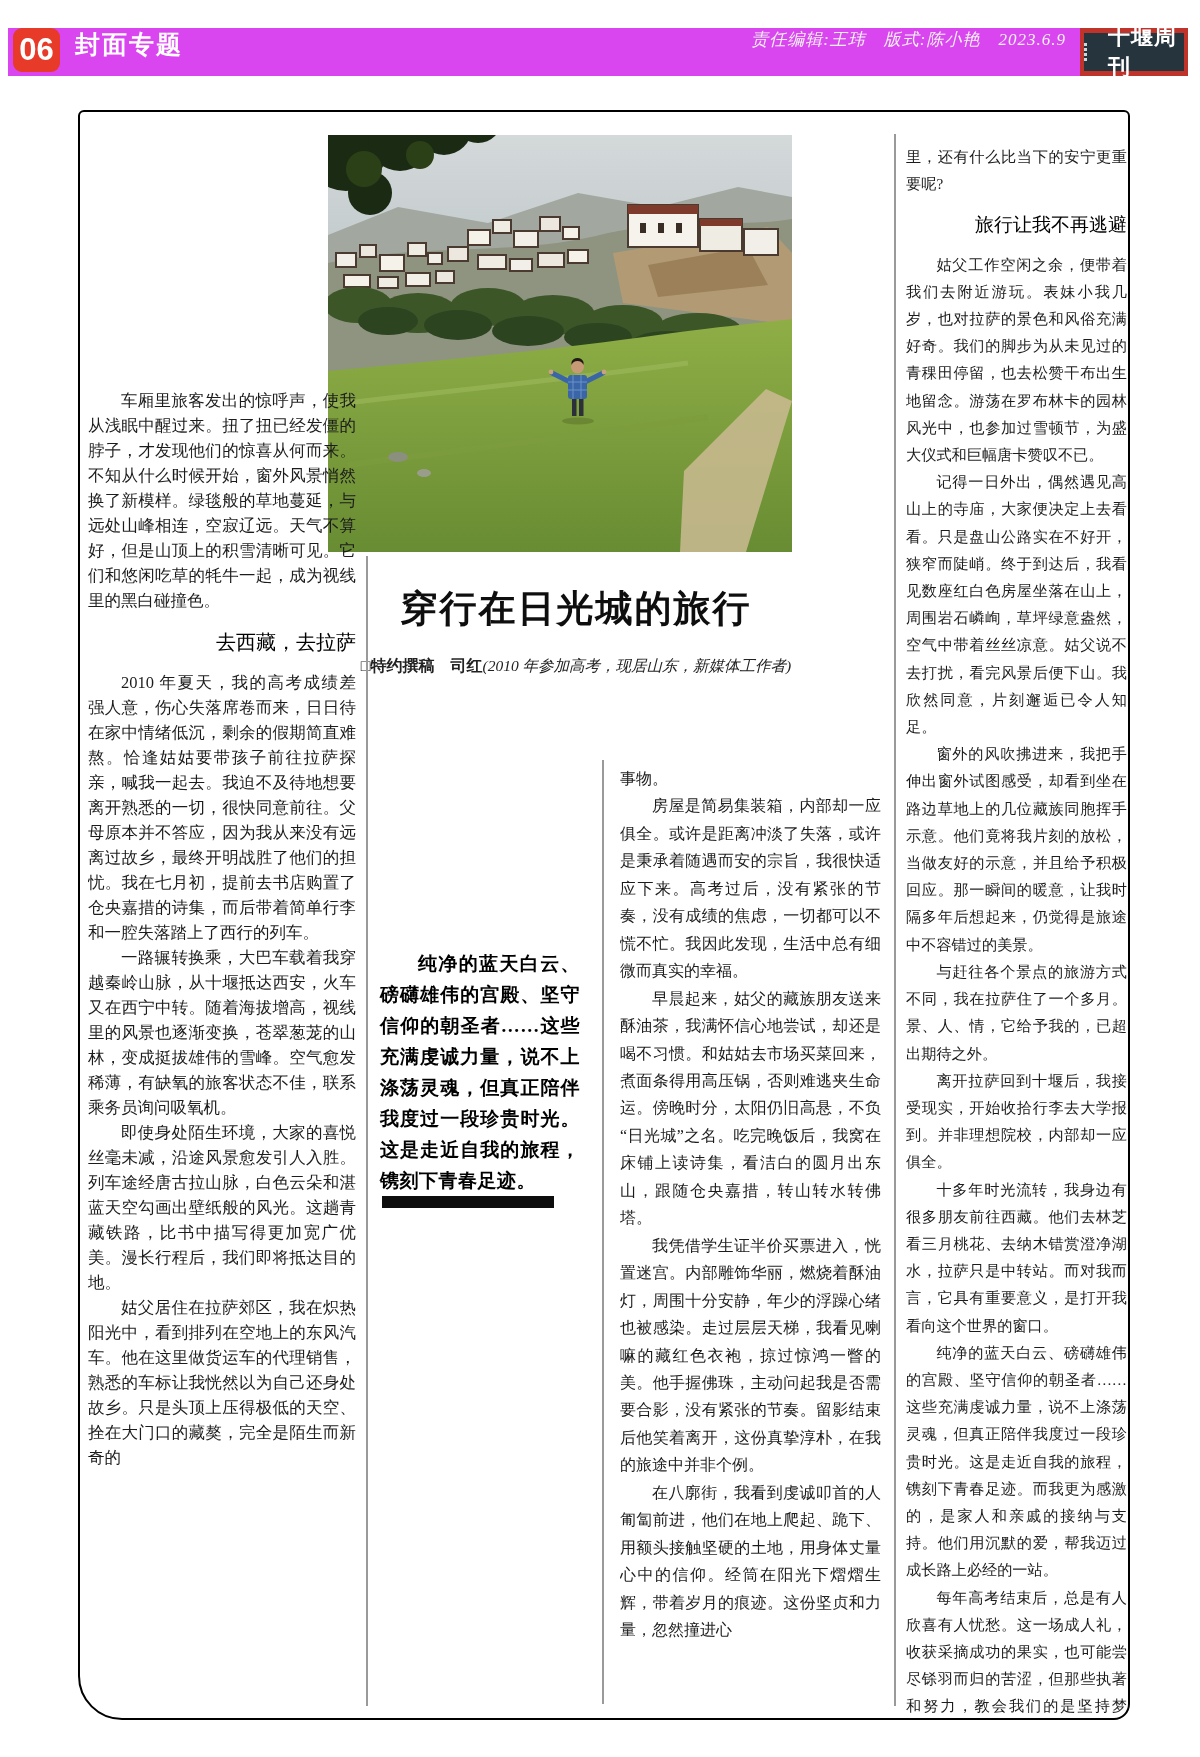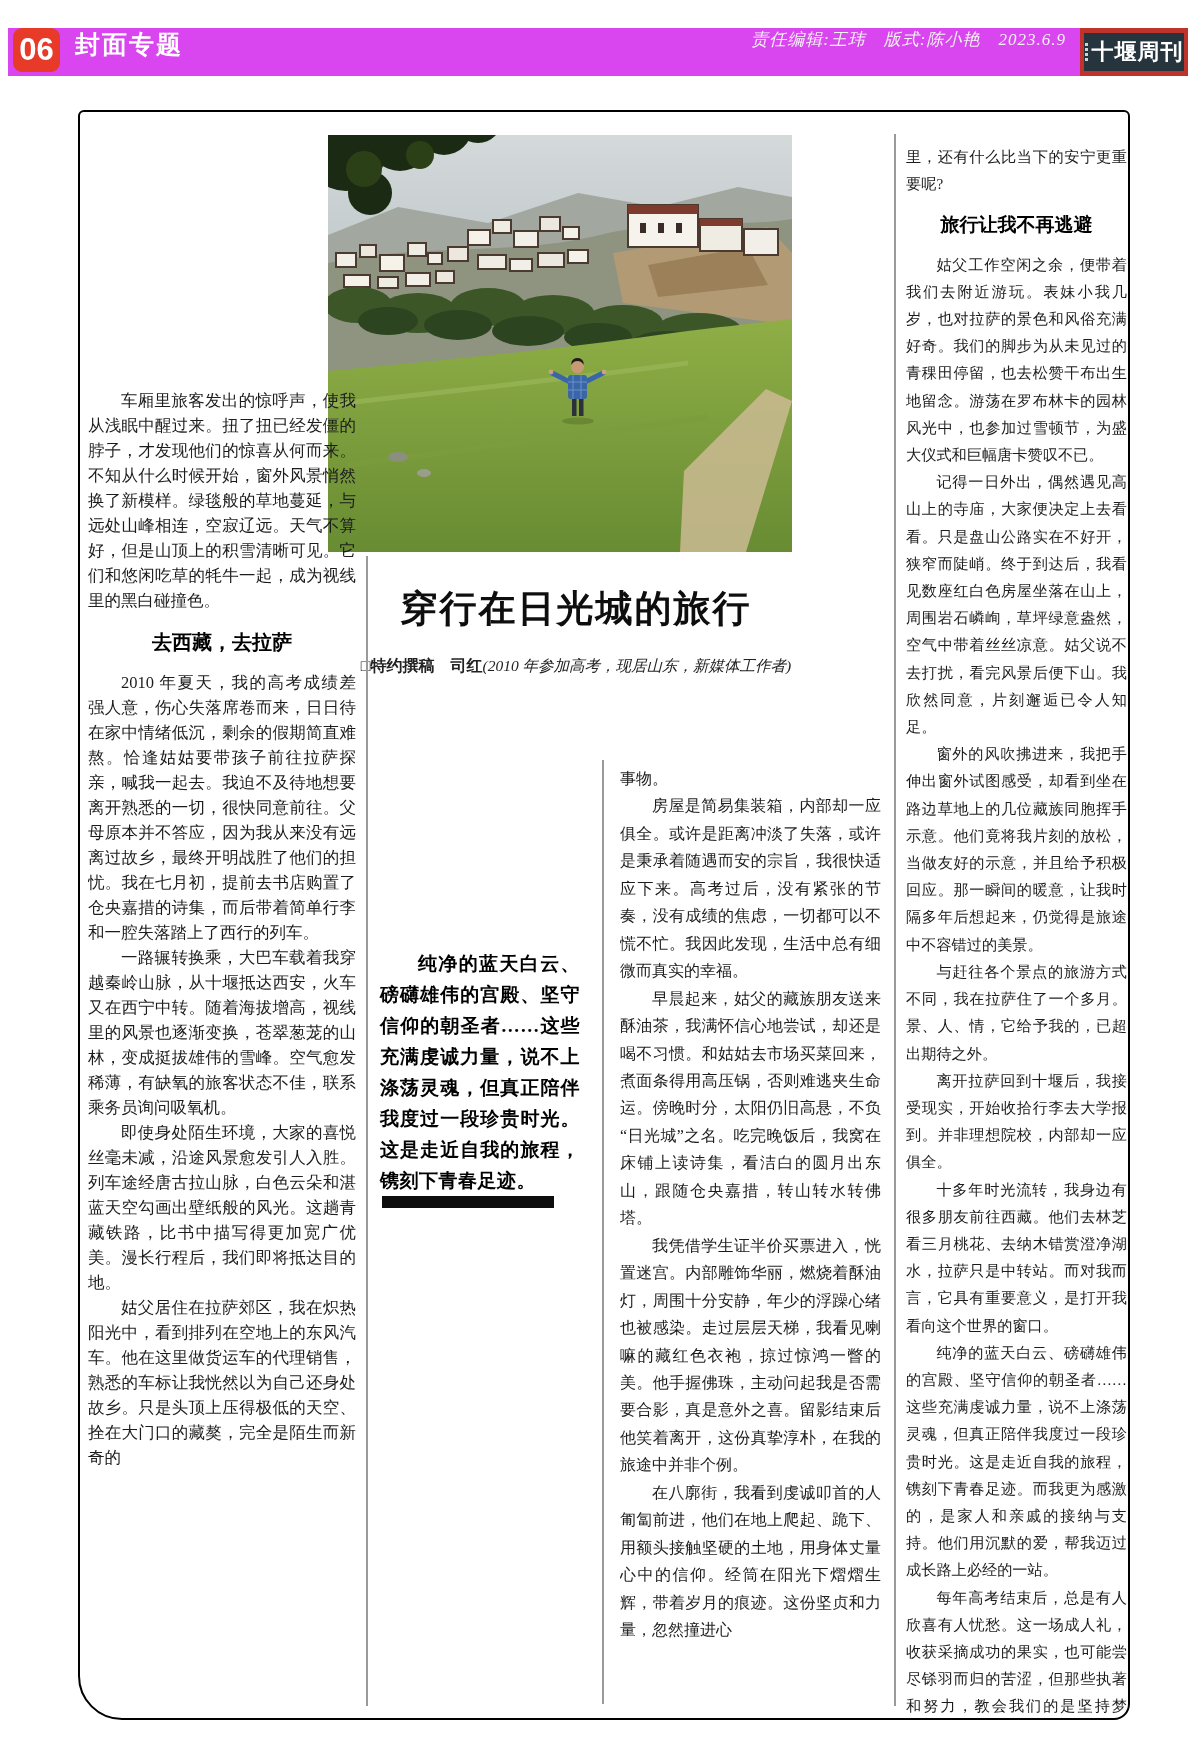--- a/index.html
+++ b/index.html
@@ -11,21 +11,21 @@
               display:flex;}
   .page-num{margin-left:5px;width:47px;height:44px;background:#e73a28;border-radius:9px;
             color:#fff;font-family:"Liberation Sans","DejaVu Sans",sans-serif;
             font-weight:bold;font-size:31px;display:flex;align-items:center;justify-content:center;}
   .section-title{margin-left:15px;color:#fff;font-family:"Liberation Sans","DejaVu Sans",sans-serif;
                  font-weight:bold;font-size:25px;letter-spacing:2px;}
   .header-spacer{flex:1;}
   .editor-line{color:#f2f2f2;font-style:italic;font-size:17px;letter-spacing:1px;margin-right:14px;}
   .masthead{position:relative;width:108px;height:48px;background:#c0332a;flex:0 0 auto;}
   .masthead-inner{position:absolute;left:4px;right:4px;top:5px;bottom:5px;background:#26343e;
-                  display:flex;align-items:center;justify-content:center;gap:4px;}
+                  display:flex;align-items:center;justify-content:center;gap:21px;}
   .masthead-mini{display:flex;flex-direction:column;gap:2px;}
   .masthead-mini span{width:3px;height:3px;background:#cfd6da;display:block;}
   .masthead-text{color:#fff;font-weight:bold;font-size:22px;letter-spacing:1px;
                  font-family:"Liberation Serif","DejaVu Serif",serif;}
   
   .frame{left:78px;top:110px;width:1048px;height:1606px;border:2.5px solid #000;
          border-radius:6px 6px 16px 44px;background:#fff;}
   .vrule{width:1.5px;background:#9a9a9a;}
   
   .photo{left:328px;top:135px;width:464px;height:417px;overflow:hidden;background:#b9c0c4;}
@@ -36,22 +36,22 @@
   .byline{left:330px;top:656px;width:492px;text-align:center;font-size:15.5px;color:#222;}
   .byline b{font-family:"Liberation Sans","DejaVu Sans",sans-serif;font-size:16px;}
   .byline i{font-style:italic;}
   
   .body-text{text-align:justify;word-break:break-all;overflow:hidden;margin-top:12px;}
   .body-text p{margin:0;text-indent:2em;}
   .body-text p.lead{text-indent:0;}
   .left-col{left:88px;top:376px;width:268px;height:1332px;font-size:16.5px;line-height:25px;}
   .mid-col{left:620px;top:753px;width:261px;height:952px;font-size:16px;line-height:27.45px;}
   .right-col{left:906px;top:131px;width:221px;height:1578px;font-size:15.2px;line-height:27.2px;}
-  .col-heading{font-family:"Liberation Sans","DejaVu Sans",sans-serif;font-weight:bold;
-               font-size:20px;text-align:center;text-indent:0;margin:17px 0 15px;color:#000;}
+  .col-heading{font-family:"Liberation Sans","DejaVu Sans",sans-serif;font-weight:normal;
+               font-size:20px;text-align:right;text-indent:0;margin:17px 0 15px;color:#000;}
   .right-col .col-heading{font-size:19px;margin:14px 0 12px;}
   
   .pull-quote{left:380px;top:948px;width:200px;font-weight:bold;font-size:19px;
               line-height:31px;text-align:justify;word-break:break-all;color:#000;
               letter-spacing:0.5px;}
   .pull-quote p{margin:0;text-indent:2em;}
   .quote-bar{left:382px;top:1196px;width:172px;height:12px;background:#0d0d0d;}
 </style>
 </head>
 <body>
@@ -212,21 +212,21 @@
   <div class="abs pull-quote">
     <p>纯净的蓝天白云、磅礴雄伟的宫殿、坚守信仰的朝圣者……这些充满虔诚力量，说不上涤荡灵魂，但真正陪伴我度过一段珍贵时光。这是走近自我的旅程，镌刻下青春足迹。</p>
   </div>
   <div class="abs quote-bar"></div>
 
   <div class="abs body-text mid-col">
     <p class="lead">事物。</p>
     <div>
         <p>房屋是简易集装箱，内部却一应俱全。或许是距离冲淡了失落，或许是秉承着随遇而安的宗旨，我很快适应下来。高考过后，没有紧张的节奏，没有成绩的焦虑，一切都可以不慌不忙。我因此发现，生活中总有细微而真实的幸福。</p>
         <p>早晨起来，姑父的藏族朋友送来酥油茶，我满怀信心地尝试，却还是喝不习惯。和姑姑去市场买菜回来，煮面条得用高压锅，否则难逃夹生命运。傍晚时分，太阳仍旧高悬，不负“日光城”之名。吃完晚饭后，我窝在床铺上读诗集，看洁白的圆月出东山，跟随仓央嘉措，转山转水转佛塔。</p>
-        <p>我凭借学生证半价买票进入，恍置迷宫。内部雕饰华丽，燃烧着酥油灯，周围十分安静，年少的浮躁心绪也被感染。走过层层天梯，我看见喇嘛的藏红色衣袍，掠过惊鸿一瞥的美。他手握佛珠，主动问起我是否需要合影，真是意外之喜。留影结束后他笑着离开，这份真挚淳朴，在我的旅途中并非个例。</p>
+        <p>我凭借学生证半价买票进入，恍置迷宫。内部雕饰华丽，燃烧着酥油灯，周围十分安静，年少的浮躁心绪也被感染。走过层层天梯，我看见喇嘛的藏红色衣袍，掠过惊鸿一瞥的美。他手握佛珠，主动问起我是否需要合影，没有紧张的节奏。留影结束后他笑着离开，这份真挚淳朴，在我的旅途中并非个例。</p>
         <p>在八廓街，我看到虔诚叩首的人匍匐前进，他们在地上爬起、跪下、用额头接触坚硬的土地，用身体丈量心中的信仰。经筒在阳光下熠熠生辉，带着岁月的痕迹。这份坚贞和力量，忽然撞进心</p>
       </div>
   </div>
 
   <div class="abs body-text right-col">
     <p class="lead">里，还有什么比当下的安宁更重要呢?</p>
     <div class="col-heading">旅行让我不再逃避</div>
     <div>
         <p>姑父工作空闲之余，便带着我们去附近游玩。表妹小我几岁，也对拉萨的景色和风俗充满好奇。我们的脚步为从未见过的青稞田停留，也去松赞干布出生地留念。游荡在罗布林卡的园林风光中，也参加过雪顿节，为盛大仪式和巨幅唐卡赞叹不已。</p>
         <p>记得一日外出，偶然遇见高山上的寺庙，大家便决定上去看看。只是盘山公路实在不好开，狭窄而陡峭。终于到达后，我看见数座红白色房屋坐落在山上，周围岩石嶙峋，草坪绿意盎然，空气中带着丝丝凉意。姑父说不去打扰，看完风景后便下山。我欣然同意，片刻邂逅已令人知足。</p>

